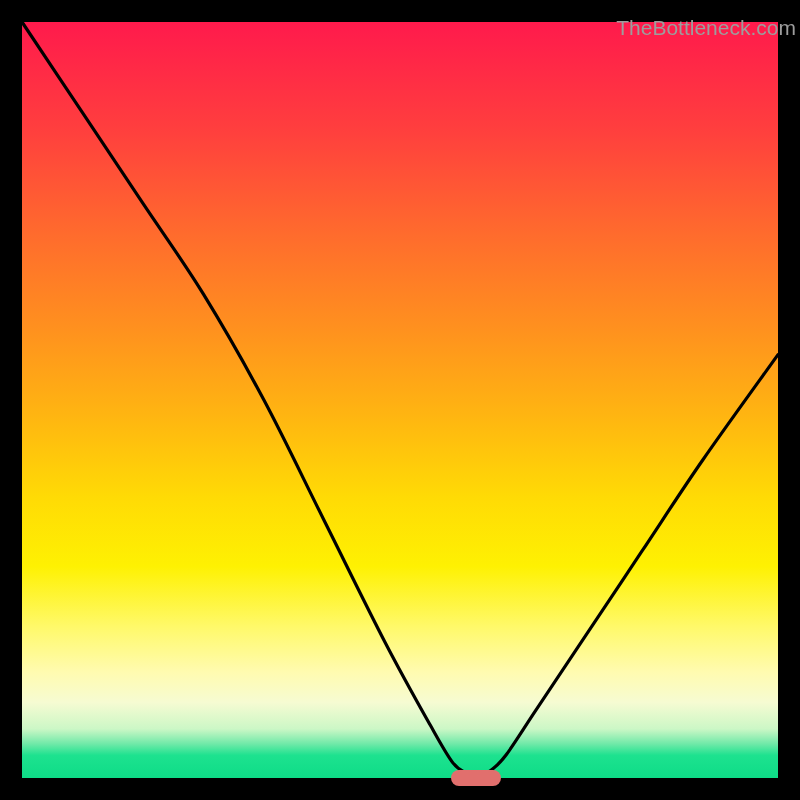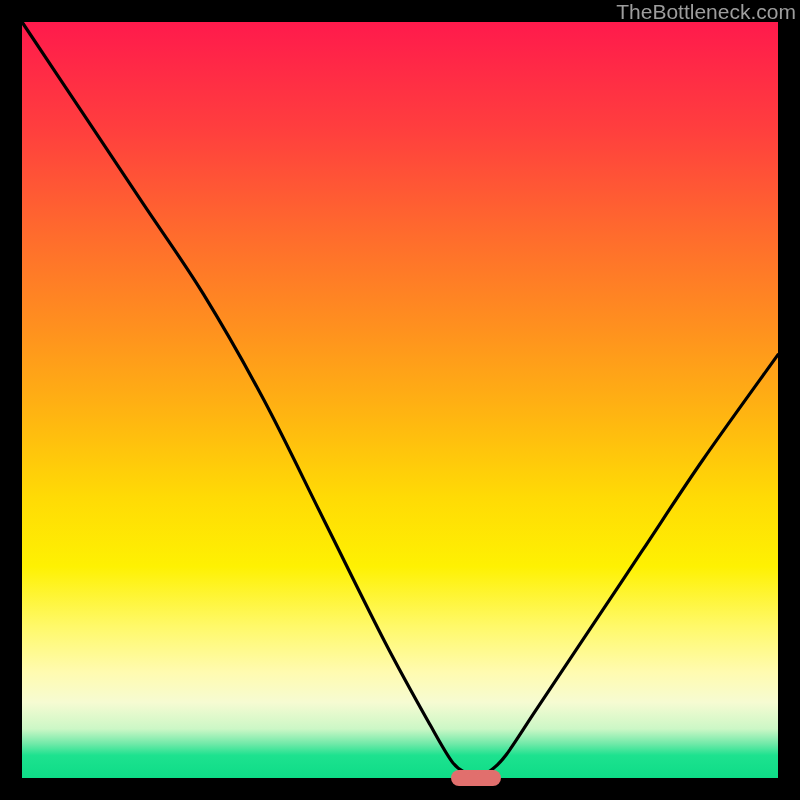--- a/index.html
+++ b/index.html
@@ -34,21 +34,21 @@
       #fffbb0 86%,
       #f6fbd2 90%,
       #ccf7c6 93.5%,
       #6fe9a8 95.5%,
       #1de28f 97%,
       #0edc87 100%
     );
   }
   .attribution {
     position: absolute;
-    top: 0px;
+    top: 16px;
     right: 4px;
     color: #9d9d9d;
     font-size: 21px;
     font-weight: 500;
     letter-spacing: 0px;
     user-select: none;
   }
   svg.curve {
     position: absolute;
     left: 0; top: 0;

